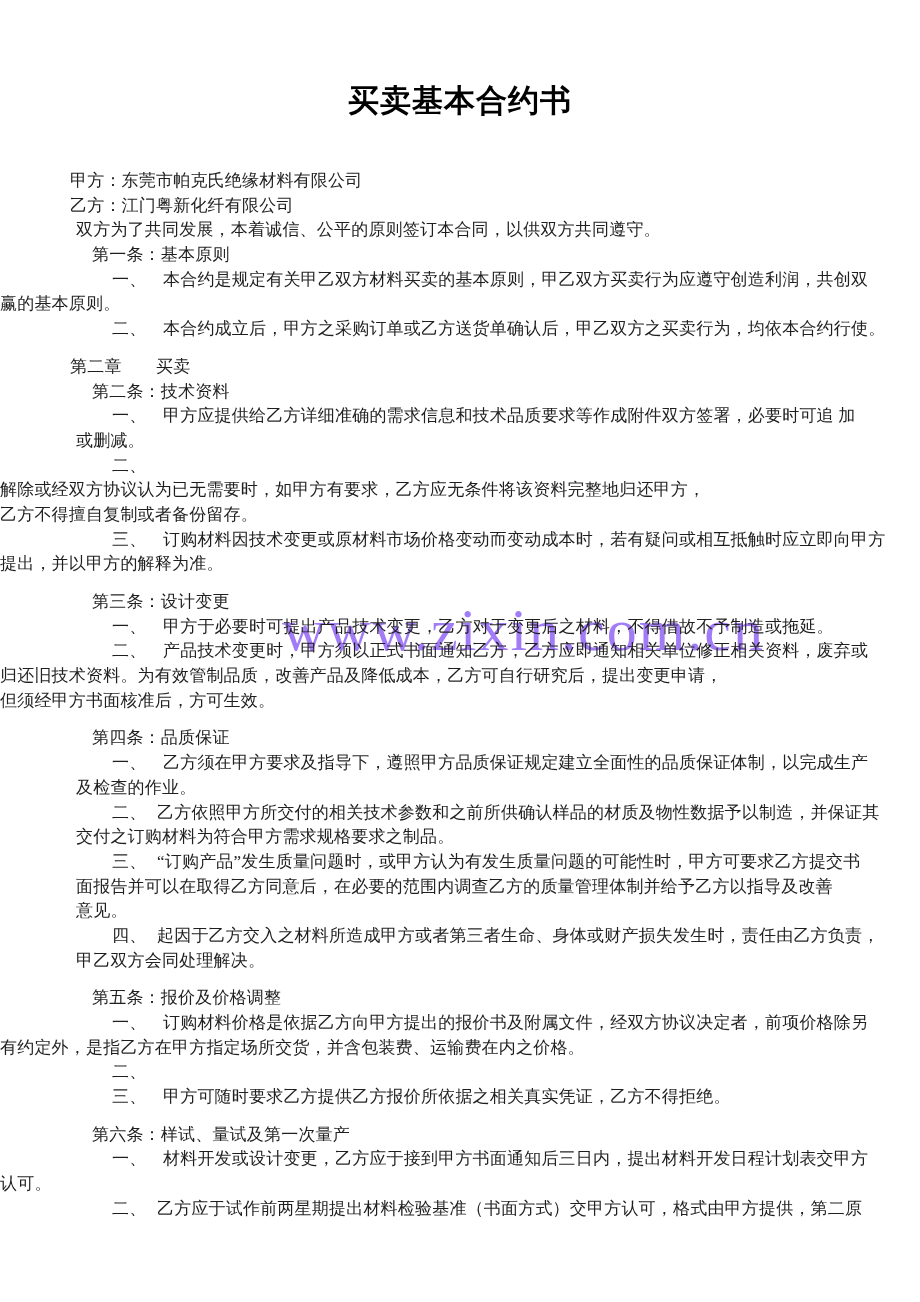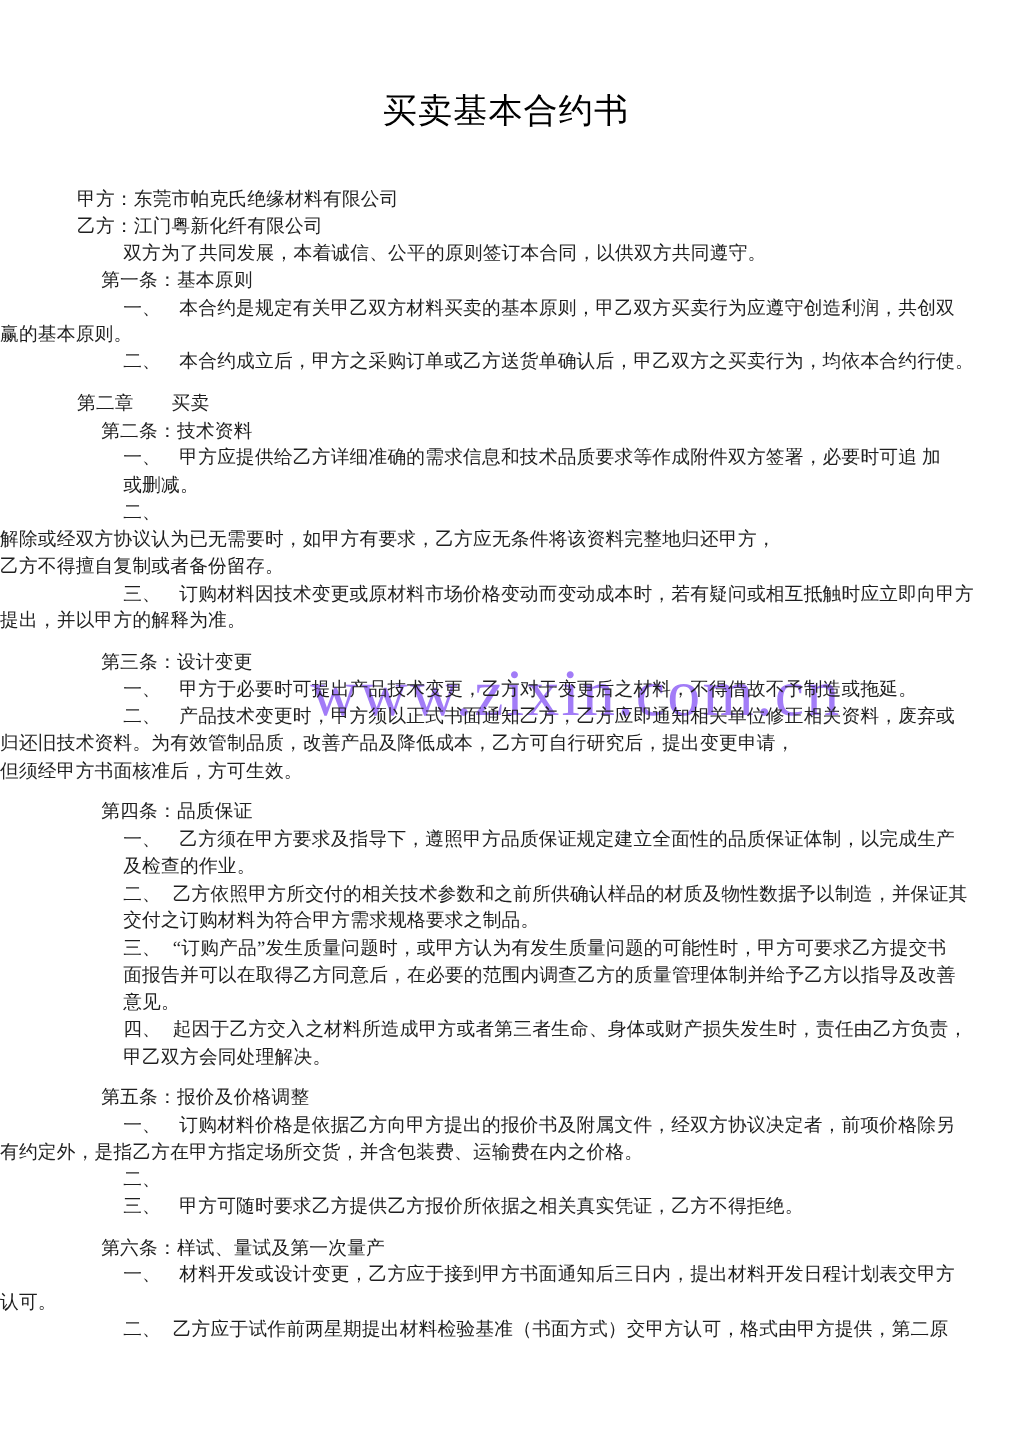--- a/index.html
+++ b/index.html
@@ -9,21 +9,21 @@
     background:#ffffff;
     overflow:hidden;
     font-family:"Liberation Serif","DejaVu Serif",serif;
     color:#1f1f1f;
   }
   #doc-title{
     position:absolute;
     top:80px;left:0;width:920px;
     text-align:center;
     font-size:31px;
-    font-weight:normal;
+    font-weight:bold;
     letter-spacing:1px;
     color:#000000;
   }
   #watermark{
     position:absolute;
     top:596px;left:282px;
     font-size:60px;
     letter-spacing:2px;
     color:#8b5cf6;
     opacity:.8;
@@ -40,21 +40,21 @@
   .line{
     height:24.7px;
     line-height:24.7px;
     font-size:17px;
     letter-spacing:0.2px;
     white-space:pre;
     overflow:visible;
   }
   .l0  {padding-left:70px;}   
   .l1  {padding-left:92px;}  
-  .l1b {padding-left:112px;}  
+  .l1b {padding-left:76px;}  
   .cont{}  
   .item,.item2{padding-left:112px;display:flex;}
   .item  .num{flex:none;width:51px;}
   .item2 .num{flex:none;width:45px;}
   .blank{height:13px;}
   .num,.txt{white-space:pre;}
 </style>
 </head>
 <body>
 

